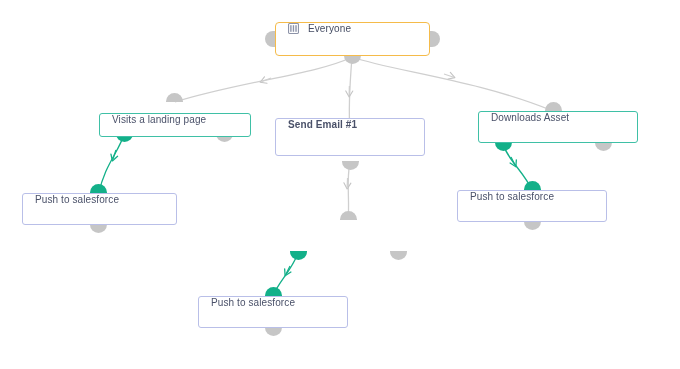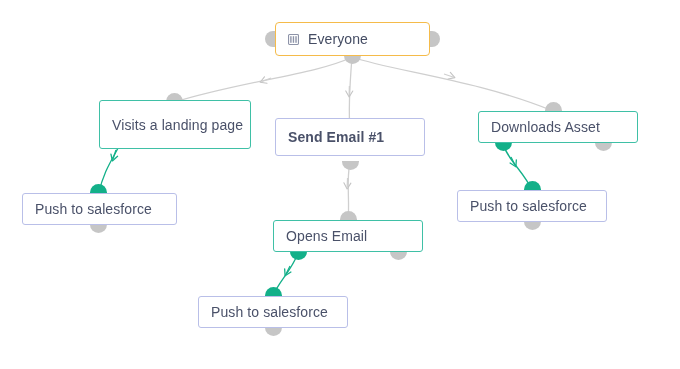--- a/index.html
+++ b/index.html
@@ -18,23 +18,23 @@
     position:absolute;left:0;top:0;width:680px;height:369px;
     pointer-events:none;
   }
   .node{
     position:absolute;
     box-sizing:border-box;
     background:#ffffff;
     border:1px solid #b9bfe8;
     border-radius:3px;
     display:flex;
-    align-items:center;
-    padding:6px 12px;
-    font-size:14px;
+    align-items:flex-start;
+    padding:0 12px;
+    font-size:10px;
     color:#4a5169;
     letter-spacing:.1px;
     white-space:nowrap;
     z-index:3;
   }
   .node.root{
     border:1.6px solid #f5bb4a;
     border-radius:4px;
     color:#444c63;
   }
@@ -129,21 +129,21 @@
       <rect x="2.4" y="2.4" width="1.5" height="7.2" fill="#8d93a8"></rect>
       <rect x="5.2" y="2.4" width="1.5" height="7.2" fill="#8d93a8"></rect>
       <rect x="8.0" y="2.4" width="1.5" height="7.2" fill="#8d93a8"></rect>
     </svg>
     <span class="node-label">Everyone</span>
   </div>
   <div class="port left gray" style="left:265px;top:31px;width:10px;height:16px;"></div>
   <div class="port right gray" style="left:430px;top:31px;width:10px;height:16px;"></div>
   <div class="port bottom gray" style="left:344px;top:55px;width:17px;height:9px;"></div>
 
-  <div class="node trigger" style="left:99px;top:100px;width:152px;height:49px;">
+  <div class="node trigger" style="left:99px;top:113px;width:152px;height:24px;">
     <span class="node-label">Visits a landing page</span>
   </div>
   <div class="port top gray" style="left:166px;top:93px;width:17px;height:9px;"></div>
   <div class="port bottom teal" style="left:116px;top:133px;width:17px;height:9px;"></div>
   <div class="port bottom gray" style="left:216px;top:133px;width:17px;height:9px;"></div>
 
   <div class="node action" style="left:275px;top:118px;width:150px;height:38px;font-weight:bold;">
     <span class="node-label">Send Email #1</span>
   </div>
   <div class="port top gray" style="left:342px;top:121px;width:17px;height:9px;"></div>
@@ -155,23 +155,20 @@
   <div class="port top gray" style="left:545px;top:102px;width:17px;height:9px;"></div>
   <div class="port bottom teal" style="left:495px;top:142px;width:17px;height:9px;"></div>
   <div class="port bottom gray" style="left:595px;top:142px;width:17px;height:9px;"></div>
 
   <div class="node action" style="left:22px;top:193px;width:155px;height:32px;">
     <span class="node-label">Push to salesforce</span>
   </div>
   <div class="port top teal" style="left:90px;top:184px;width:17px;height:9px;"></div>
   <div class="port bottom gray" style="left:90px;top:224px;width:17px;height:9px;"></div>
 
-  <div class="node trigger" style="left:273px;top:220px;width:150px;height:32px;">
-    <span class="node-label">Opens Email</span>
-  </div>
   <div class="port top gray" style="left:340px;top:211px;width:17px;height:9px;"></div>
   <div class="port bottom teal" style="left:290px;top:251px;width:17px;height:9px;"></div>
   <div class="port bottom gray" style="left:390px;top:251px;width:17px;height:9px;"></div>
 
   <div class="node action" style="left:457px;top:190px;width:150px;height:32px;">
     <span class="node-label">Push to salesforce</span>
   </div>
   <div class="port top teal" style="left:524px;top:181px;width:17px;height:9px;"></div>
   <div class="port bottom gray" style="left:524px;top:221px;width:17px;height:9px;"></div>
 

